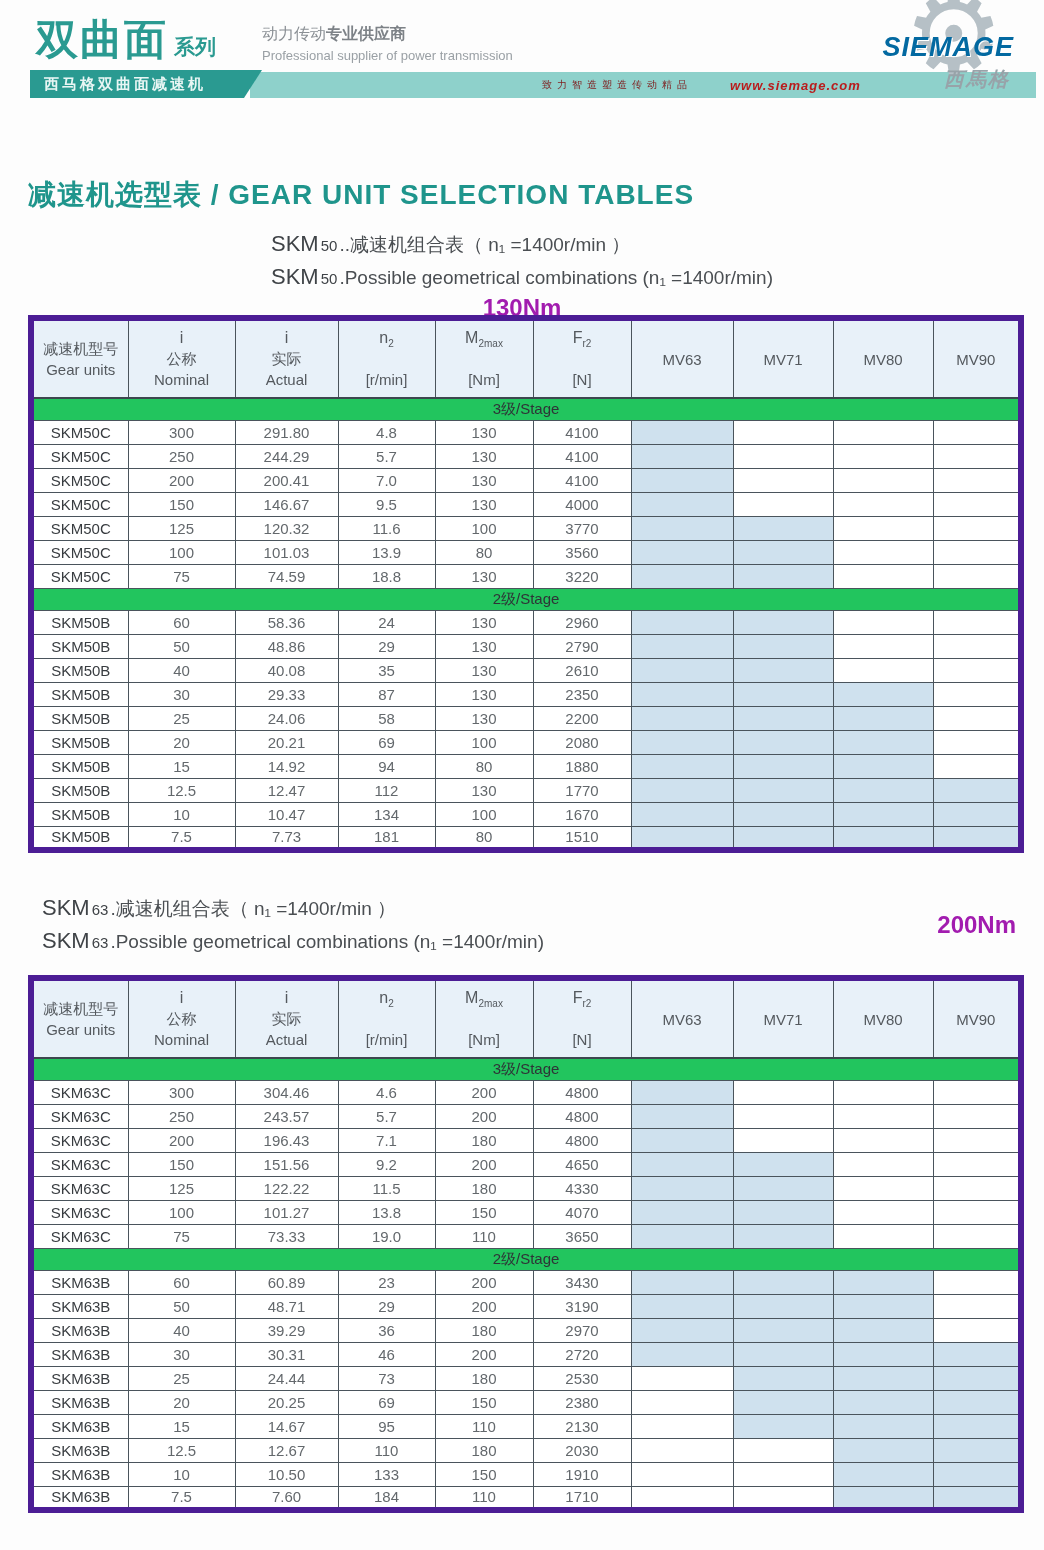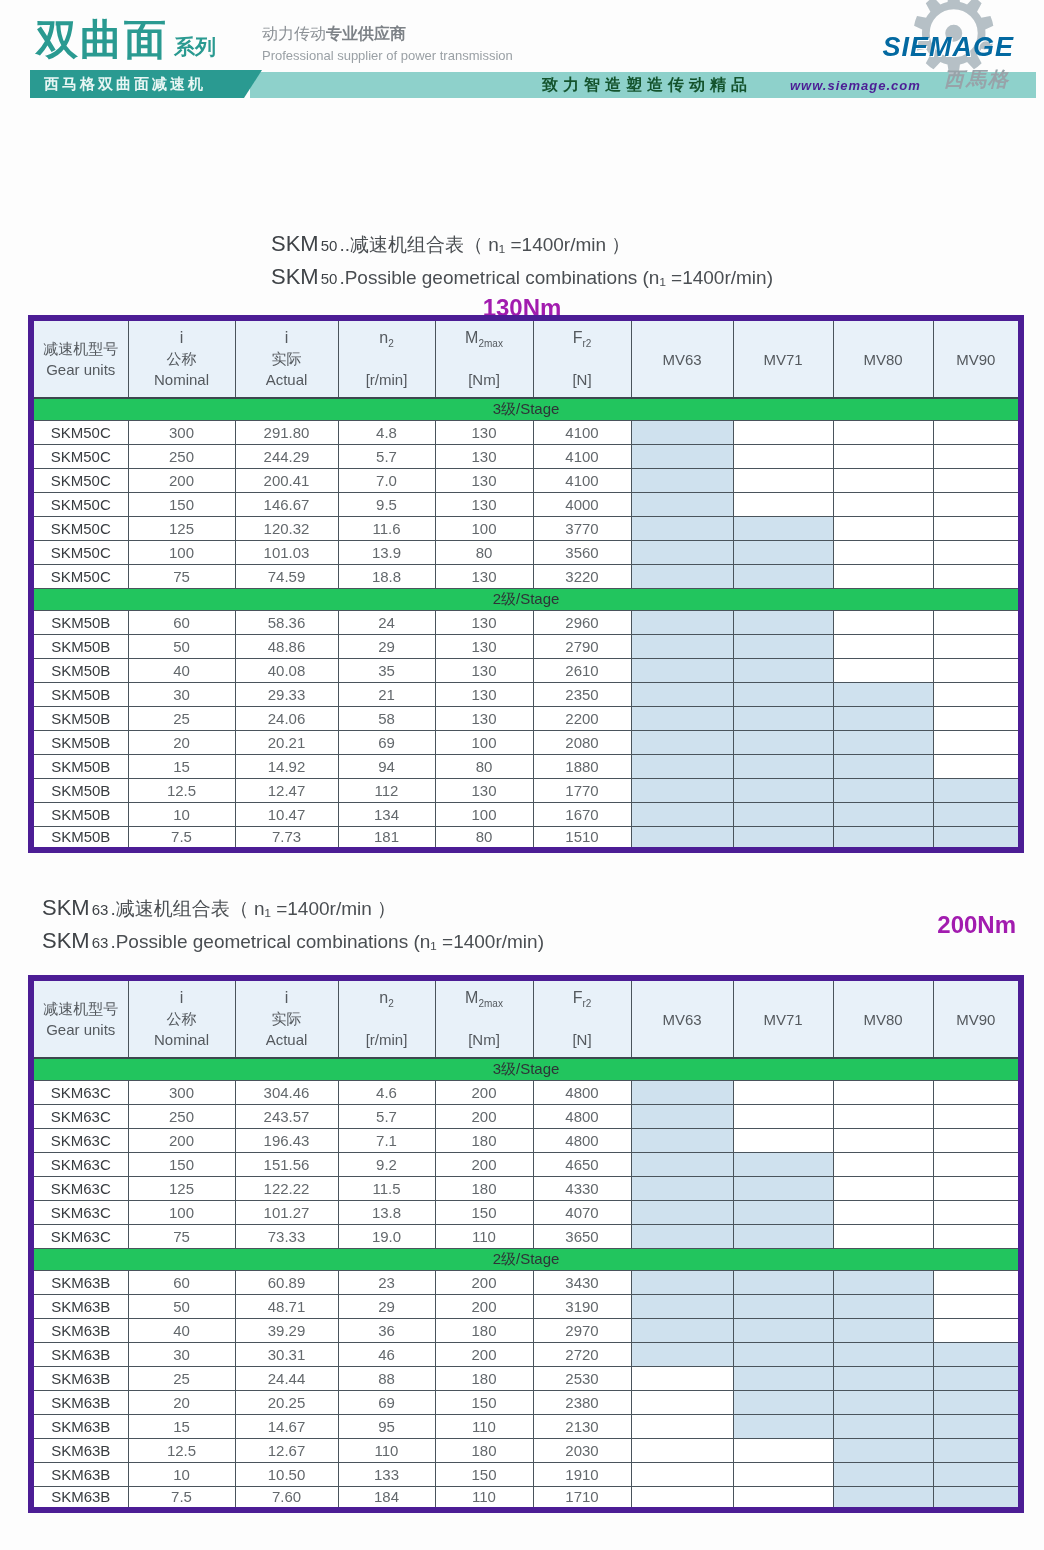--- a/index.html
+++ b/index.html
@@ -11,22 +11,22 @@
   .series-main { font-size:42px; font-weight:bold; letter-spacing:2px; }
   .series-suffix { font-size:21px; font-weight:bold; margin-left:6px;font-family:Liberation Mono, monospace; }
   .tagline { position:absolute; left:262px; top:24px; }
   .tagline-cn { font-size:16px; color:#8a8f94; }
   .tagline-cn b { color:#7d8287; }
   .tagline-en { font-size:13px; color:#9aa0a5; margin-top:3px; }
 
   .banner { position:absolute; left:0; top:72px; width:1044px; height:26px; }
   .banner-strip { position:absolute; left:250px; right:8px; top:0; height:26px;
       background:#8ed1cb; display:flex; align-items:center; }
-  .banner-slogan { margin-left:292px; font-size:16px; font-weight:bold; color:#14532d; letter-spacing:5px; }
-  .banner-url { margin-left:38px; font-size:13px; font-weight:bold; font-style:italic; color:#4c1d95; letter-spacing:1px; }
+  .banner-slogan { margin-left:292px; font-size:10px; font-weight:normal; color:#7f1d1d; letter-spacing:5px; }
+  .banner-url { margin-left:38px; font-size:13px; font-weight:bold; font-style:italic; color:#b91c1c; letter-spacing:1px; }
   .banner-dark { position:absolute; left:30px; top:-2px; width:232px; height:28px;
       background:#2a9a91; color:#e8f6f4; font-size:15px; font-weight:bold; letter-spacing:3px;
       line-height:28px; padding-left:14px;
       clip-path:polygon(0 0, 100% 0, calc(100% - 18px) 100%, 0 100%); }
 
   .logo { position:absolute; right:12px; top:0px; width:200px; height:104px; }
   .gear { position:absolute; right:28px; top:-22px; font-size:112px; color:#b6c0c6;
       font-family:"DejaVu Sans", sans-serif; line-height:1; }
   .logo-text { position:absolute; right:18px; top:32px; font-size:27px; font-weight:bold;
       font-style:italic; color:#0369a1; letter-spacing:1px; text-shadow:1px 1px 0 #ffffff; }
@@ -88,20 +88,21 @@
     </div>
     <div class="banner-dark">西马格双曲面减速机</div>
   </div>
 
   <div class="logo">
     <div class="gear">⚙</div>
     <div class="logo-text">SIEMAGE</div>
     <div class="logo-cn">西馬格</div>
   </div>
 
+  <div class="page-title">减速机选型表 / GEAR UNIT SELECTION TABLES</div>
 
   <div class="subtitle s1">
     <div>
       <div class="sub-line">
         <span class="skm">SKM</span><span class="skm-num">50</span><span>..减速机组合表（ n₁ =1400r/min ）</span>
       </div>
       <div class="sub-line">
         <span class="skm">SKM</span><span class="skm-num">50</span><span>.Possible geometrical combinations (n₁ =1400r/min)</span>
       </div>
     </div>
@@ -294,21 +295,21 @@
           <td>2610</td>
           <td class="shaded"></td>
           <td class="shaded"></td>
           <td class=""></td>
           <td class=""></td>
         </tr>
         <tr class="data">
           <td class="model-cell">SKM50B</td>
           <td>30</td>
           <td>29.33</td>
-          <td>21</td>
+          <td>87</td>
           <td>130</td>
           <td>2350</td>
           <td class="shaded"></td>
           <td class="shaded"></td>
           <td class="shaded"></td>
           <td class=""></td>
         </tr>
         <tr class="data">
           <td class="model-cell">SKM50B</td>
           <td>25</td>
@@ -594,21 +595,21 @@
           <td>2720</td>
           <td class="shaded"></td>
           <td class="shaded"></td>
           <td class="shaded"></td>
           <td class="shaded"></td>
         </tr>
         <tr class="data">
           <td class="model-cell">SKM63B</td>
           <td>25</td>
           <td>24.44</td>
-          <td>88</td>
+          <td>73</td>
           <td>180</td>
           <td>2530</td>
           <td class=""></td>
           <td class="shaded"></td>
           <td class="shaded"></td>
           <td class="shaded"></td>
         </tr>
         <tr class="data">
           <td class="model-cell">SKM63B</td>
           <td>20</td>

